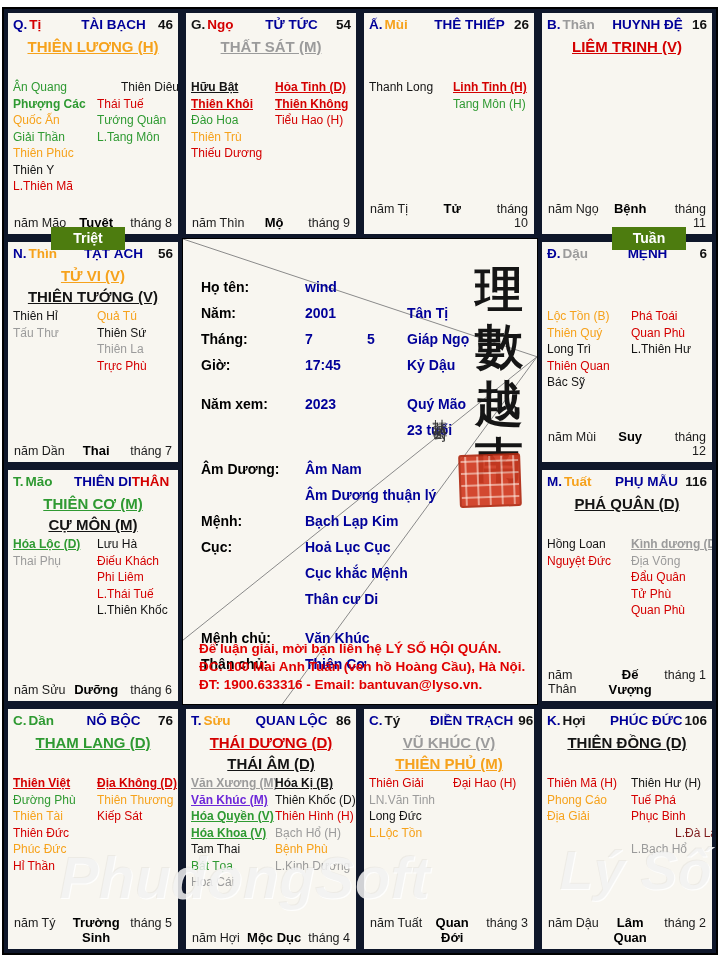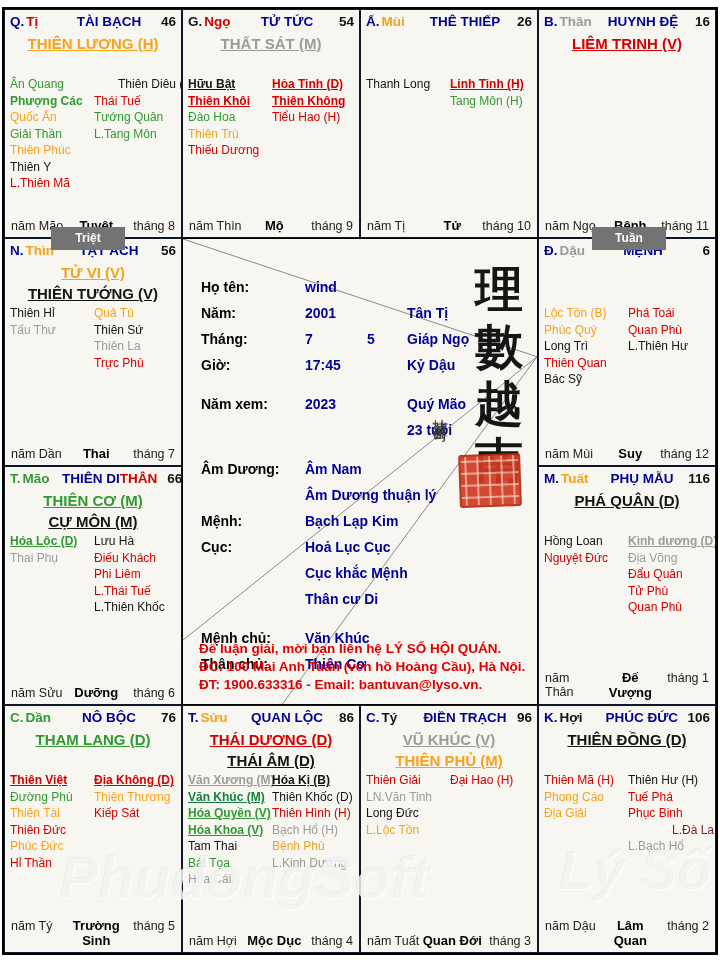--- a/index.html
+++ b/index.html
@@ -2,49 +2,49 @@
 <html><head>
 <meta charset="utf-8">
 <style>
   * { margin:0; padding:0; box-sizing:border-box; }
   html,body { width:720px; height:960px; background:#fff; overflow:hidden;
     font-family:"Liberation Sans","DejaVu Sans",sans-serif; }
   .board { position:relative; width:716px; height:948px; margin:7px auto 0;
     background:#f8f6f0; border:2px solid #000;
     display:grid; grid-template-columns:repeat(4,1fr);
     grid-template-rows:229px 228px 239px 1fr; }
-  .cell { position:relative; border:1px solid #0f172a; background:#f8f6f0; overflow:hidden; }
+  .cell { position:relative; border:4px solid #0f172a; background:#f8f6f0; overflow:hidden; }
   .p-ti{grid-row:1;grid-column:1}.p-ngo{grid-row:1;grid-column:2}.p-mui{grid-row:1;grid-column:3}.p-than{grid-row:1;grid-column:4}
   .p-thin{grid-row:2;grid-column:1}.p-dau{grid-row:2;grid-column:4}
   .p-mao{grid-row:3;grid-column:1}.p-tuat{grid-row:3;grid-column:4}
   .p-dan{grid-row:4;grid-column:1}.p-suu{grid-row:4;grid-column:2}.p-ty{grid-row:4;grid-column:3}.p-hoi{grid-row:4;grid-column:4}
   .center { position:relative; grid-row:2/4; grid-column:2/4; border:1px solid #000; background:#f8f6f0; overflow:hidden; }
 
   .hdr { display:flex; align-items:baseline; padding:4px 5px 1px 5px; font-weight:bold; font-size:13.5px; }
   .canchi { min-width:52px; white-space:nowrap; }
   .canchi .stem { margin-right:2px; }
-  .pname { flex:1; text-align:center; color:#000099; white-space:nowrap; }
+  .pname { flex:1; text-align:center; color:#000099; white-space:nowrap;margin-left:9px; }
   .pright { display:flex; gap:5px; align-items:baseline; }
   .pnum { min-width:20px; text-align:right; color:#111; }
   .mainstars { min-height:46px; padding-top:3px; text-align:center; font-weight:bold; font-size:15px; line-height:21px; }
   .cols { display:flex; padding:0 12px 0 5px; font-size:12px; line-height:16.5px; }
   .col-l { width:84px; flex:none; }
   .col-r { flex:1; }
   .star { white-space:nowrap; }
   .b { font-weight:bold;text-decoration:underline; }
   .cfoot { position:absolute; left:0; right:0; bottom:4px; display:flex; align-items:baseline;
     padding:0 6px; font-size:12.5px; color:#1c1c1c; }
   .cfoot .nam { width:34%; }
   .cfoot .stage { flex:1; text-align:center; font-weight:bold; font-size:13px; color:#000; }
   .cfoot .thang { width:30%; text-align:right; }
 
-  .badge { position:absolute; z-index:5; width:74px; height:23px; background:#737373; color:#fff;
-    font-weight:bold; font-size:12px; text-align:center; line-height:22px; }
+  .badge { position:absolute; z-index:5; width:74px; height:23px; background:#4d7c0f; color:#fff;
+    font-weight:bold; font-size:14px; text-align:center; line-height:22px; }
   .badge-triet { left:47px; top:218px; }
-  .badge-tuan { left:588px; top:218px; }
+  .badge-tuan { left:608px; top:218px; }
 
   
   .lines-svg { position:absolute; inset:0; width:100%; height:100%; }
   .info { position:absolute; left:18px; top:40px; font-size:14px; font-weight:bold; }
   .crow { display:grid; grid-template-columns:104px 62px 40px auto; height:26px; align-items:baseline; }
   .crow.gap { height:13px; }
   .crow .lab { color:#000; }
   .crow .v { color:#000099; }
   .crow .v.wide { grid-column:2/5; white-space:nowrap; }
   .redfoot { position:absolute; left:16px; bottom:10px; color:#e00000; font-weight:bold;
@@ -212,21 +212,21 @@
         <span class="canchi"><span class="stem" style="color: rgb(0, 0, 153);">Đ.</span><span class="branch" style="color: rgb(155, 155, 155);">Dậu</span></span>
         <span class="pname">MỆNH</span>
         <span class="pright">
           <span class="pnum">6</span>
         </span>
       </div>
       <div class="mainstars"></div>
       <div class="cols">
         <div class="col-l">
           <div class="star" style="color: rgb(246, 162, 28);">Lộc Tồn (B)</div>
-          <div class="star" style="color: rgb(246, 162, 28);">Phúc Quý</div>
+          <div class="star" style="color: rgb(246, 162, 28);">Thiên Quý</div>
           <div class="star" style="color: rgb(20, 20, 20);">Long Trì</div>
           <div class="star" style="color: rgb(212, 0, 0);">Thiên Quan</div>
           <div class="star" style="color: rgb(20, 20, 20);">Bác Sỹ</div>
         </div>
         <div class="col-r">
           <div class="star" style="color: rgb(212, 0, 0);">Phá Toái</div>
           <div class="star" style="color: rgb(212, 0, 0);">Quan Phù</div>
           <div class="star" style="color: rgb(20, 20, 20);">L.Thiên Hư</div>
         </div>
       </div>
@@ -338,21 +338,21 @@
           <span class="pnum">86</span>
         </span>
       </div>
       <div class="mainstars">
         <div class="star b" style="color: rgb(212, 0, 0);">THÁI DƯƠNG (D)</div>
         <div class="star b" style="color: rgb(20, 20, 20);">THÁI ÂM (D)</div>
       </div>
       <div class="cols">
         <div class="col-l">
           <div class="star b" style="color: rgb(155, 155, 155);">Văn Xương (M)</div>
-          <div class="star b" style="color: #15803d;">Văn Khúc (M)</div>
+          <div class="star b" style="color: #6d28d9;">Văn Khúc (M)</div>
           <div class="star b" style="color: rgb(47, 154, 50);">Hóa Quyền (V)</div>
           <div class="star b" style="color: rgb(47, 154, 50);">Hóa Khoa (V)</div>
           <div class="star" style="color: rgb(20, 20, 20);">Tam Thai</div>
           <div class="star" style="color: rgb(47, 154, 50);">Bát Tọa</div>
           <div class="star" style="color: rgb(155, 155, 155);">Hoa Cái</div>
         </div>
         <div class="col-r">
           <div class="star b" style="color: rgb(20, 20, 20);">Hóa Kị (B)</div>
           <div class="star" style="color: rgb(20, 20, 20);">Thiên Khốc (D)</div>
           <div class="star" style="color: rgb(212, 0, 0);">Thiên Hình (H)</div>

